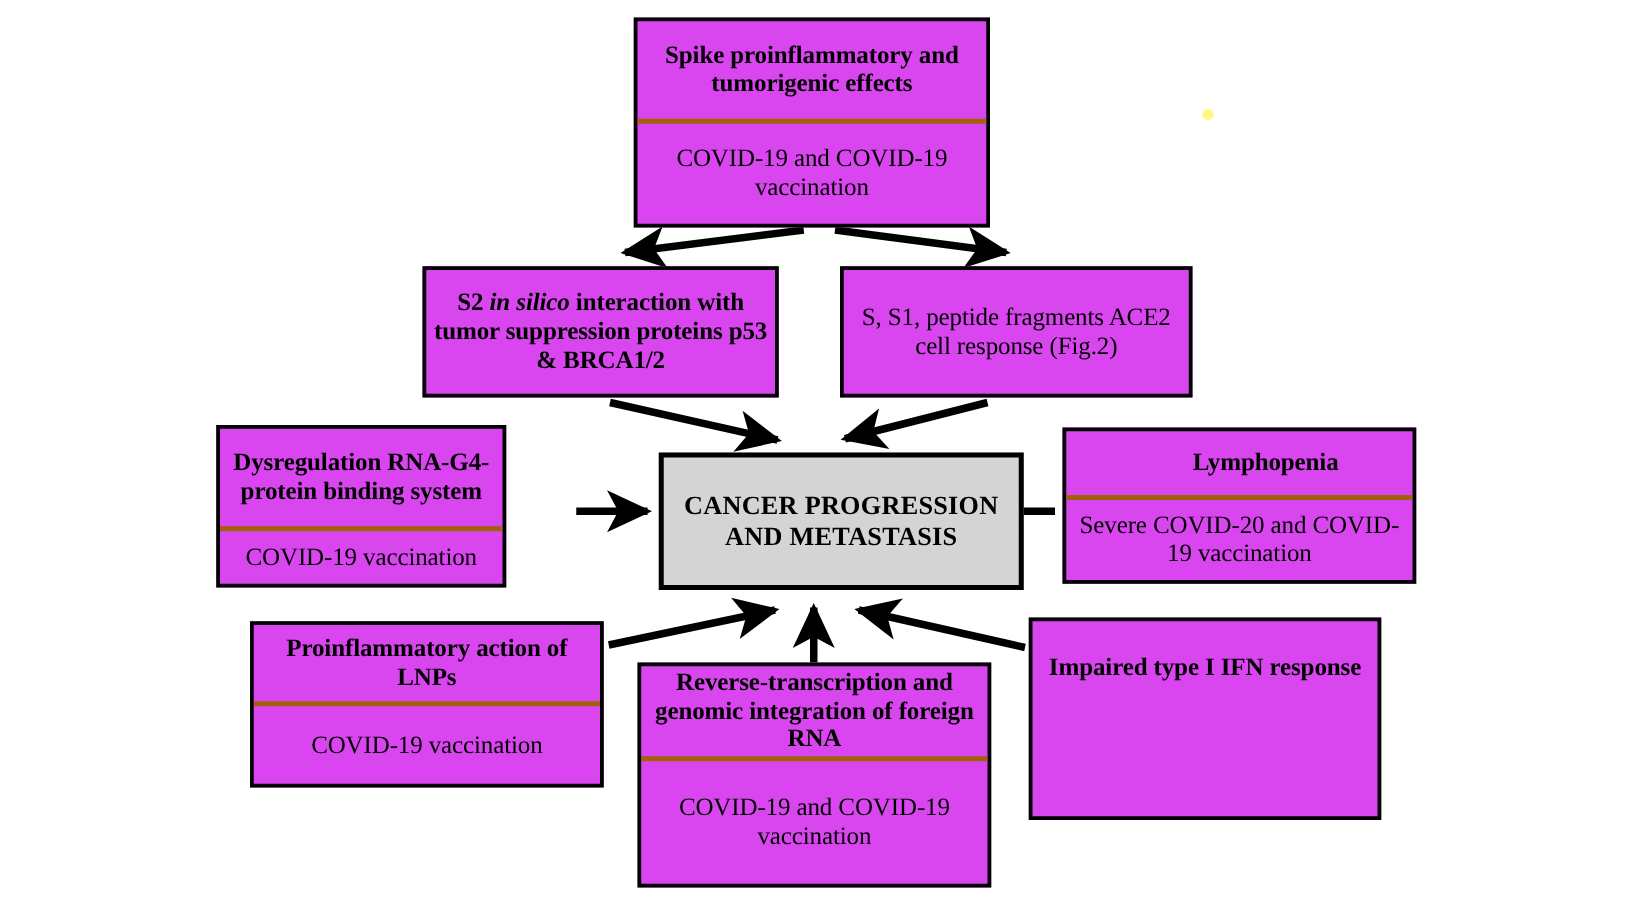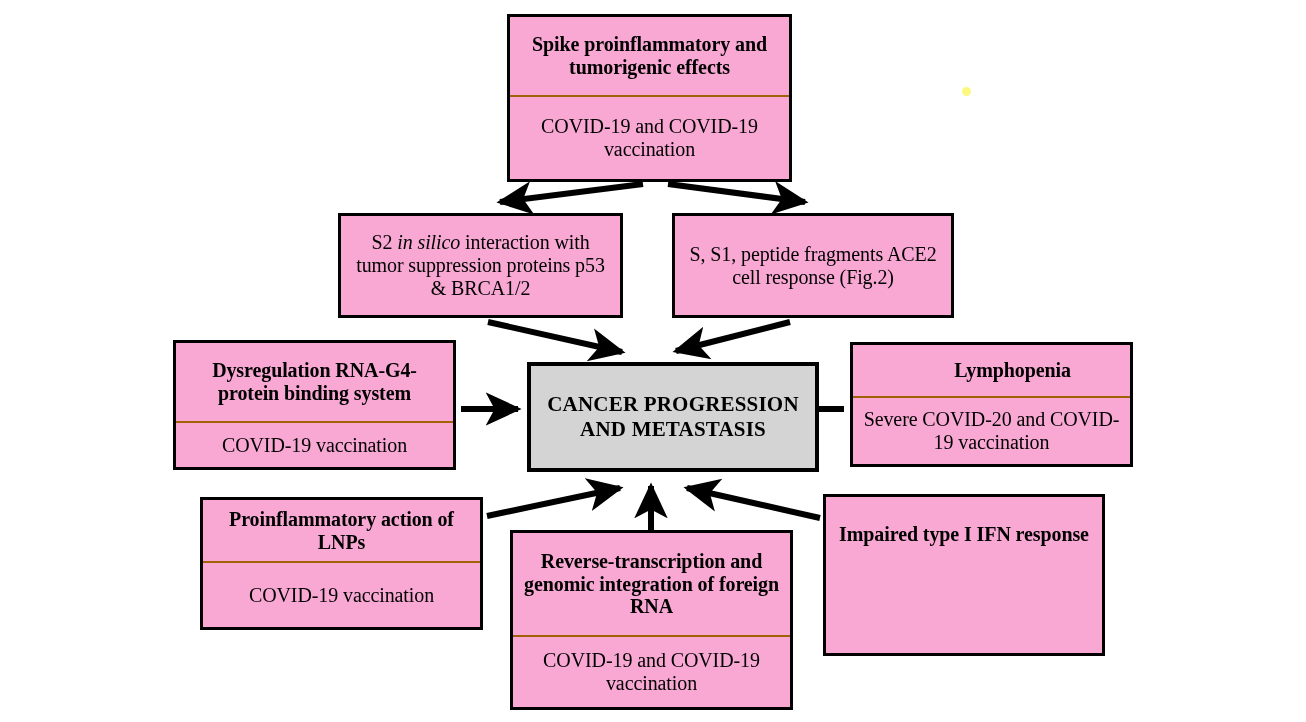--- a/index.html
+++ b/index.html
@@ -15,21 +15,21 @@
     background: #ffffff;
     overflow: hidden;
     font-family: "Liberation Serif", "DejaVu Serif", serif;
   }
 
   
   .node {
     position: absolute;
     box-sizing: border-box;
     border: 3px solid #000000;
-    background: #f9a8d4;
+    background: #d946ef;
     display: flex;
     flex-direction: column;
   }
   .node .title,
   .node .sub {
     box-sizing: border-box;
     display: flex;
     align-items: center;
     justify-content: center;
     text-align: center;
@@ -38,21 +38,21 @@
     padding: 2px 6px;
   }
   .node .title {
     font-weight: bold;
     font-size: 20px;
     letter-spacing: -0.1px;
   }
   .node .sub {
     font-weight: normal;
     font-size: 20px;
-    border-top: 2px solid #a16207;
+    border-top: 4px solid #a16207;
     letter-spacing: -0.1px;
   }
   .node.single .title { border-bottom: none; }
 
   
   .node.central {
     background: #d4d4d4;
     border-width: 4px;
   }
   .node.central .title {
@@ -132,52 +132,52 @@
       <line x1="820" y1="518" x2="687" y2="488" stroke="#000" stroke-width="6" marker-end="url(#ah)"></line>
     </g>
   </svg>
 
   <div class="node" style="left:507px; top:14px; width:285px; height:168px;">
     <div class="title" style="height:78px;">Spike proinflammatory and tumorigenic effects</div>
     <div class="sub" style="flex:1;">COVID-19 and COVID-19 vaccination</div>
   </div>
 
   <div class="node single" style="left:338px; top:213px; width:285px; height:105px;">
-    <div class="title" style="flex:1; font-weight:normal;">
+    <div class="title" style="flex:1; font-weight:bold;">
       <span>
         <span>S2 </span><span class="ital">in silico</span><span> interaction with tumor suppression proteins p53 &amp; BRCA1/2</span>
       </span>
     </div>
   </div>
 
   <div class="node single" style="left:672px; top:213px; width:282px; height:105px;">
     <div class="title" style="flex:1; font-weight:normal;">S, S1, peptide fragments ACE2 cell response (Fig.2)</div>
   </div>
 
-  <div class="node" style="left:173px; top:340px; width:283px; height:130px;">
+  <div class="node" style="left:173px; top:340px; width:232px; height:130px;">
     <div class="title" style="height:78px;">Dysregulation RNA-G4-protein binding system</div>
     <div class="sub" style="flex:1;">COVID-19 vaccination</div>
   </div>
 
   <div class="node central" style="left:527px; top:362px; width:292px; height:110px;">
     <div class="title">CANCER PROGRESSION AND METASTASIS</div>
   </div>
 
   <div class="node" style="left:850px; top:342px; width:283px; height:125px;">
     <div class="title" style="height:51px;padding-left:48px;">Lymphopenia</div>
     <div class="sub" style="flex:1;">Severe COVID-20 and COVID-19 vaccination</div>
   </div>
 
   <div class="node" style="left:200px; top:497px; width:283px; height:133px;">
     <div class="title" style="height:61px;">Proinflammatory action of LNPs</div>
     <div class="sub" style="flex:1;">COVID-19 vaccination</div>
   </div>
 
   <div class="node" style="left:510px; top:530px; width:283px; height:180px;">
-    <div class="title" style="height:102px;">Reverse-transcription and genomic integration of foreign RNA</div>
+    <div class="title" style="height:72px;">Reverse-transcription and genomic integration of foreign RNA</div>
     <div class="sub" style="flex:1;">COVID-19 and COVID-19 vaccination</div>
   </div>
 
   <div class="node" style="left:823px; top:494px; width:282px; height:162px;">
     <div class="title" style="height:75px;border-radius:15px;">Impaired type I IFN response</div>
   </div>
 
   <div class="artifact-dot" style="left:962px; top:87px;"></div>
 
 </div>

